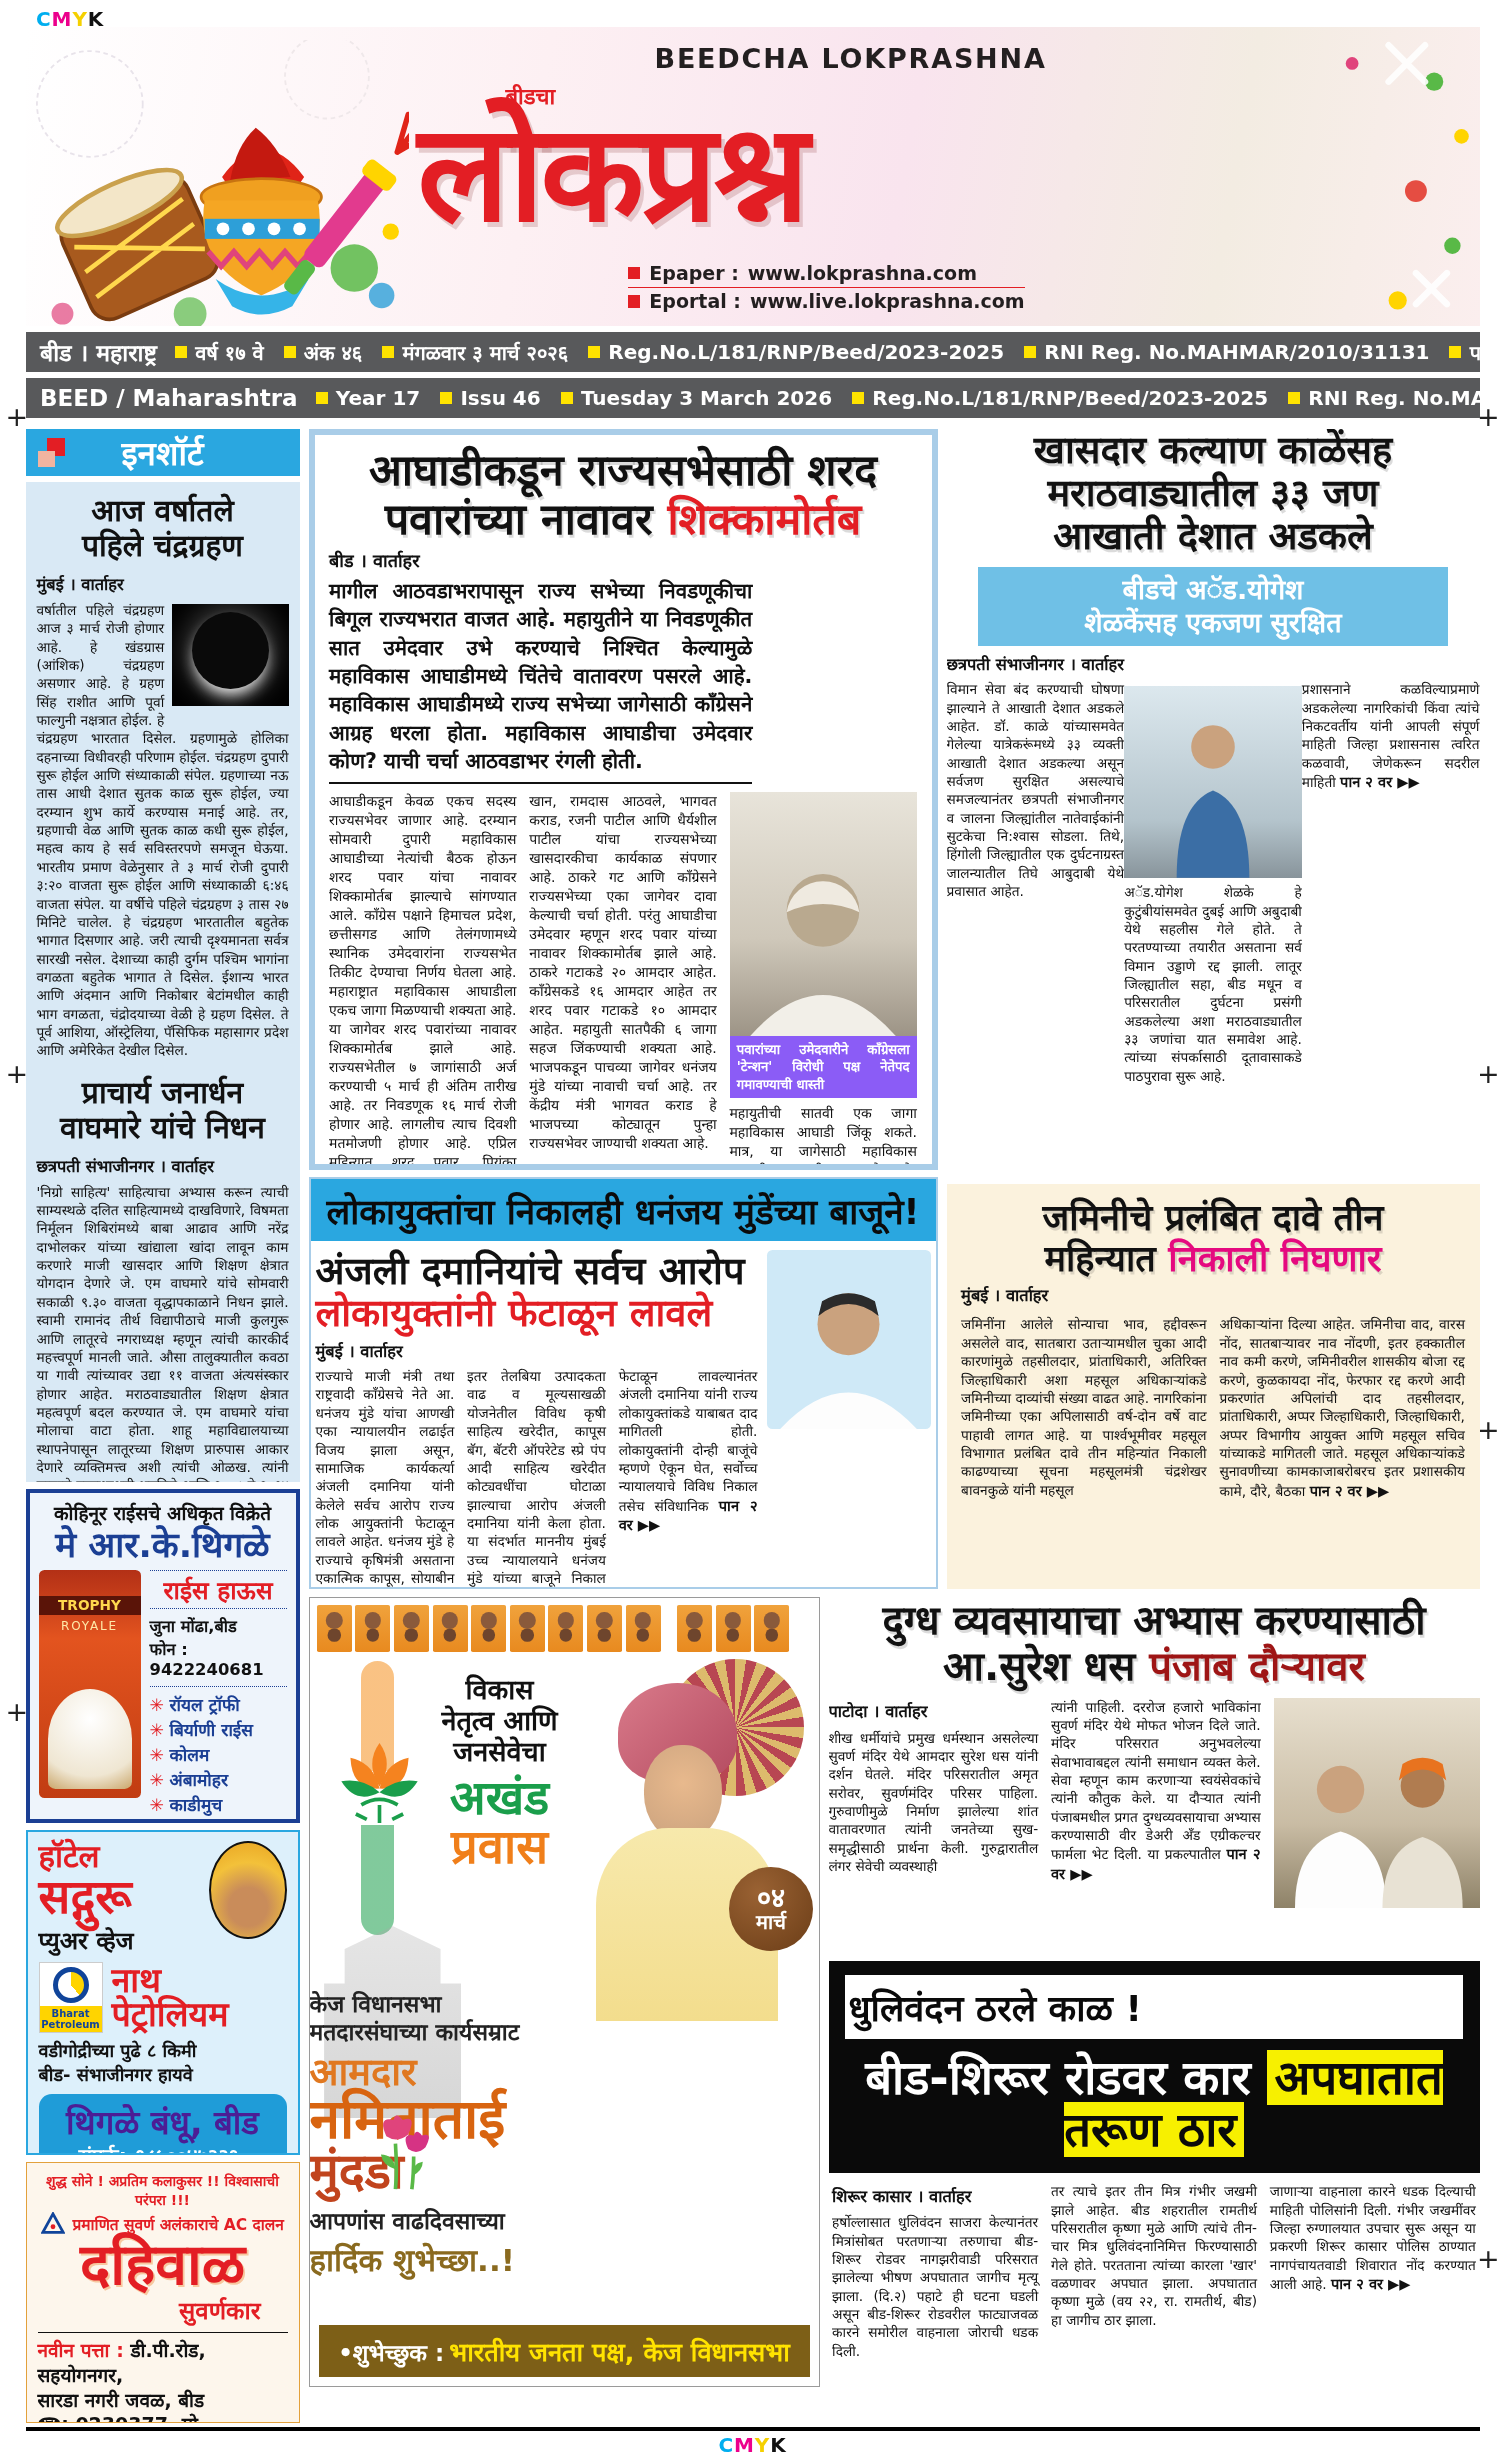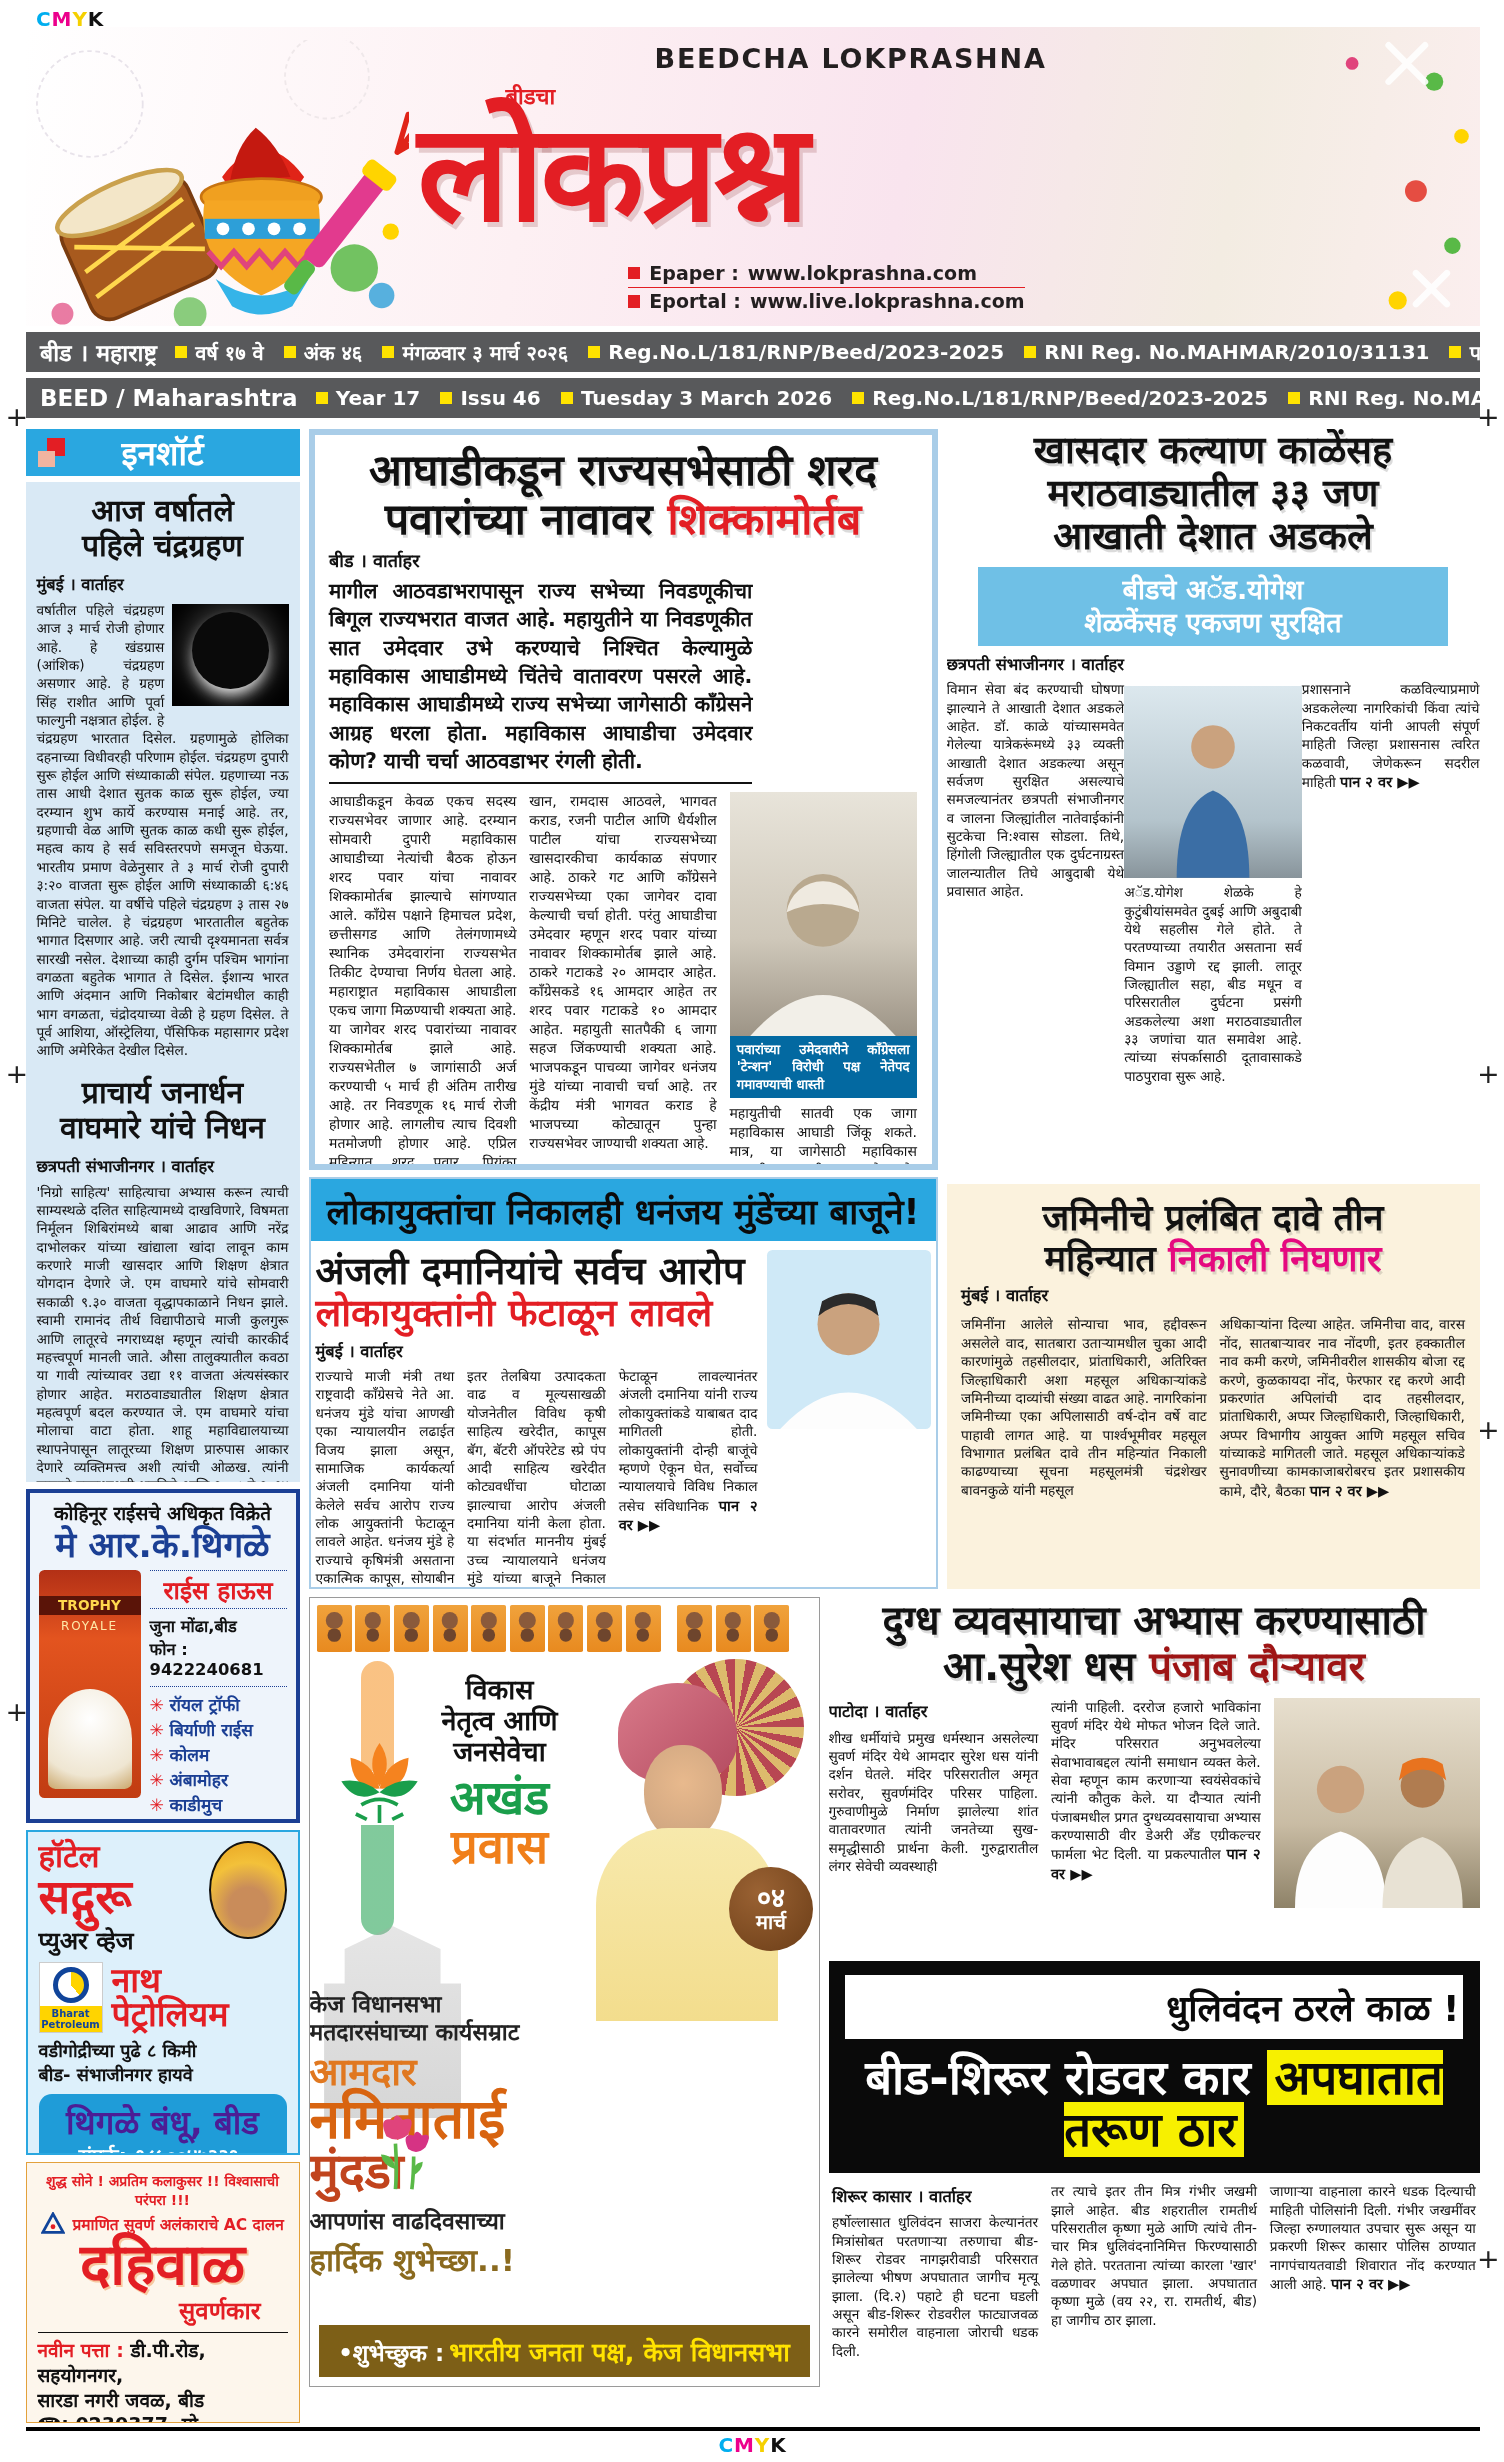--- a/index.html
+++ b/index.html
@@ -116,21 +116,21 @@
   .lead-box { border:6.4px solid #a9cde8; background:#fff; height:741px; padding:11px 14.6px; overflow:hidden; }
   .lead-hl { text-align:center; font-weight:900; font-size:43px; line-height:1.14; color:#111;
     text-shadow:1.8px 2.7px 0 rgba(0,0,0,.14); }
   .lead-hl .red { color:#e31e24; }
   .lead-intro { font-weight:bold; font-size:20.5px; line-height:1.38; text-align:justify; margin-top:3.6px; }
   .lead-intro-wrap { border-bottom:2.7px solid #111; padding-bottom:7.3px; margin-bottom:7.3px; width:72%; }
   .lead-cols { display:flex; gap:12.8px; margin-top:3.6px; }
   .lead-cols .c { flex:1; font-size:14px; line-height:1.36; text-align:justify; }
   .photo-pawar { width:100%; height:244px; background:linear-gradient(#e8e4da,#cfc8ba 60%,#9d9486); position:relative; overflow:hidden; }
   .sil { position:absolute; bottom:0; left:50%; transform:translateX(-50%); }
-  .caption-bar { background:#0369a1; color:#fff; font-size:13.2px; line-height:1.3; padding:5.5px 7.3px; font-weight:bold; }
+  .caption-bar { background:#8b5cf6; color:#fff; font-size:13.2px; line-height:1.3; padding:5.5px 7.3px; font-weight:bold; }
   .more { font-weight:900; font-size:14.6px; }
 
   .munde-box { margin-top:7.3px; border:2.7px solid #a9cde8; background:#fff; height:412px; overflow:hidden; }
   .munde-kicker { background:#2aa7e0; color:#0b0b0b; font-weight:900; font-size:35px; text-align:center; padding:7.3px 3.6px; }
   .munde-inner { padding:9px 5px; position:relative; }
   .munde-photo { float:right; width:164px; height:179px; background:#cfe9f7; border-radius:5.5px; margin:0 0 5.5px 9px;
     display:flex; align-items:flex-end; justify-content:center; overflow:hidden; }
   .munde-hl { font-weight:900; font-size:38px; line-height:1.12; color:#111; }
   .munde-hl .red { color:#e31e24; display:block; }
   .munde-cols { display:flex; gap:12.8px; margin-top:5.5px; }
@@ -199,21 +199,21 @@
   .dhas-box { height:357px; overflow:hidden; background:#fff; }
   .dhas-hl { text-align:center; font-weight:900; font-size:40px; line-height:1.15; color:#111;
     text-shadow:1.8px 2.7px 0 rgba(0,0,0,.14); }
   .dhas-hl .dred { color:#9e1515; }
   .dhas-cols { display:flex; gap:12.8px; margin-top:9px; }
   .dhas-cols .c { flex:1; font-size:13.7px; line-height:1.34; text-align:justify; }
   .photo-dhas { width:206px; height:210px; flex:none; background:linear-gradient(#e7dfce,#c9bca4 60%,#8e8268); position:relative; overflow:hidden; }
 
   .accident-box { margin-top:7.3px; height:425px; overflow:hidden; }
   .accident-black { background:#0a0a0a; padding:14.6px 16.4px 18px; }
-  .accident-kicker { background:#fff; color:#0a0a0a; font-weight:900; font-size:36px; text-align:right; padding:7.3px 3.6px; }
+  .accident-kicker { background:#fff; color:#0a0a0a; font-weight:900; font-size:36px; text-align:left; padding:7.3px 3.6px; }
   .accident-hl { margin-top:12.8px; text-align:center; font-weight:900; font-size:47px; line-height:1.1; }
   .accident-hl .w { color:#fff; }
   .accident-hl .yl { color:#0a0a0a; background:#f7f000; padding:0 7.3px; }
   .accident-body { display:flex; gap:12.8px; margin-top:9px; padding:0 3.6px; }
   .accident-body .c { flex:1; font-size:13.7px; line-height:1.34; text-align:justify; }
 
   .bottom-rule { position:absolute; left:25.5px; right:25.5px; bottom:31px; border-top:4.6px solid #000; }
 </style>
 </head>
 <body>

